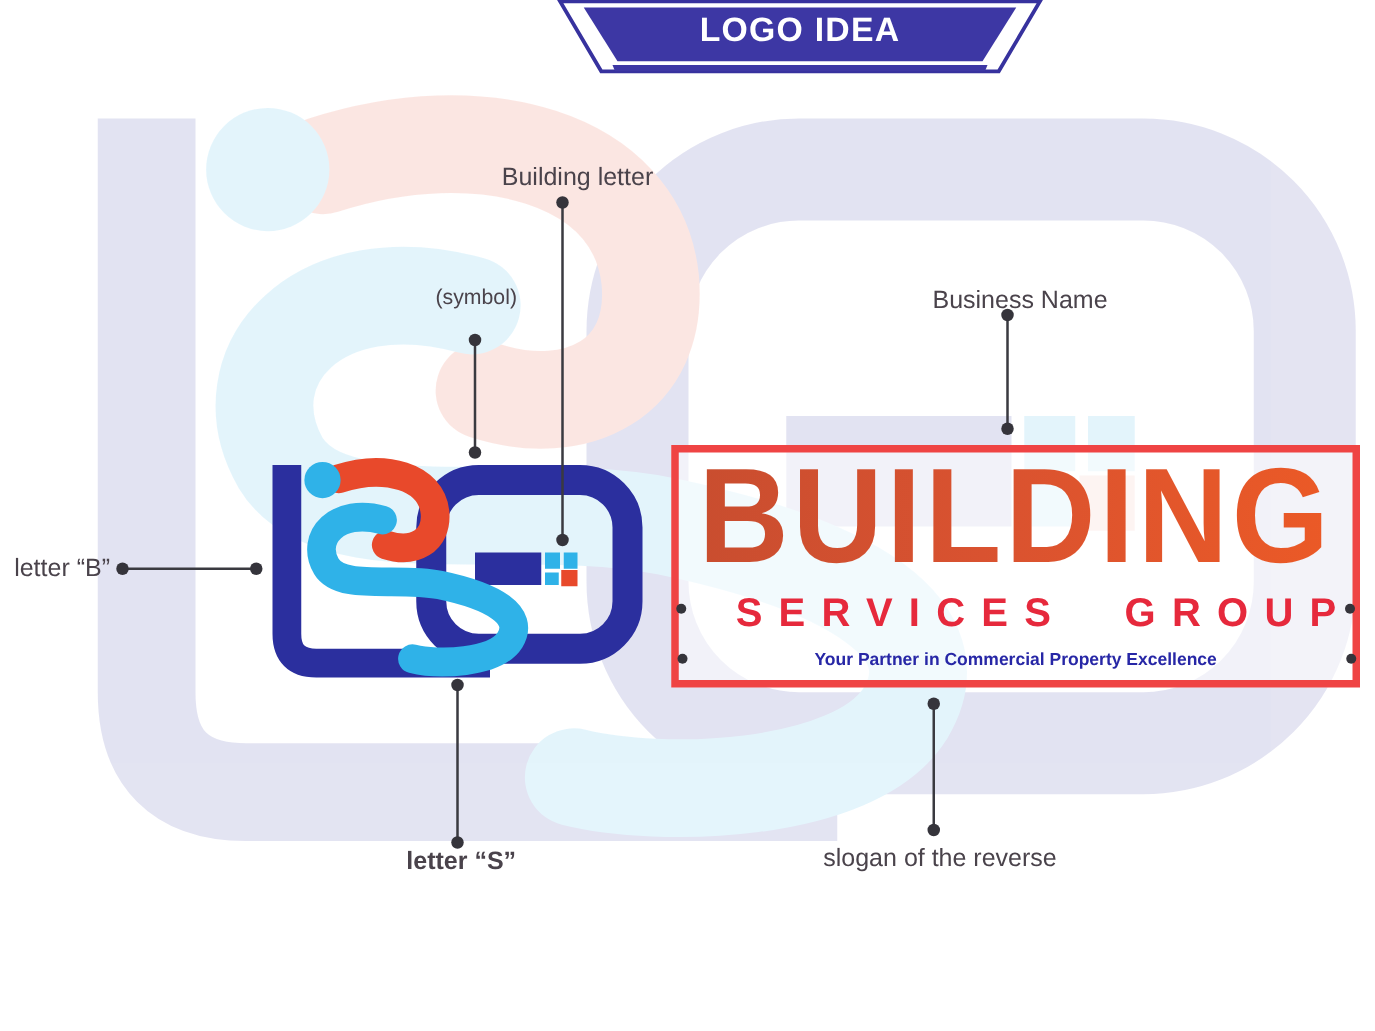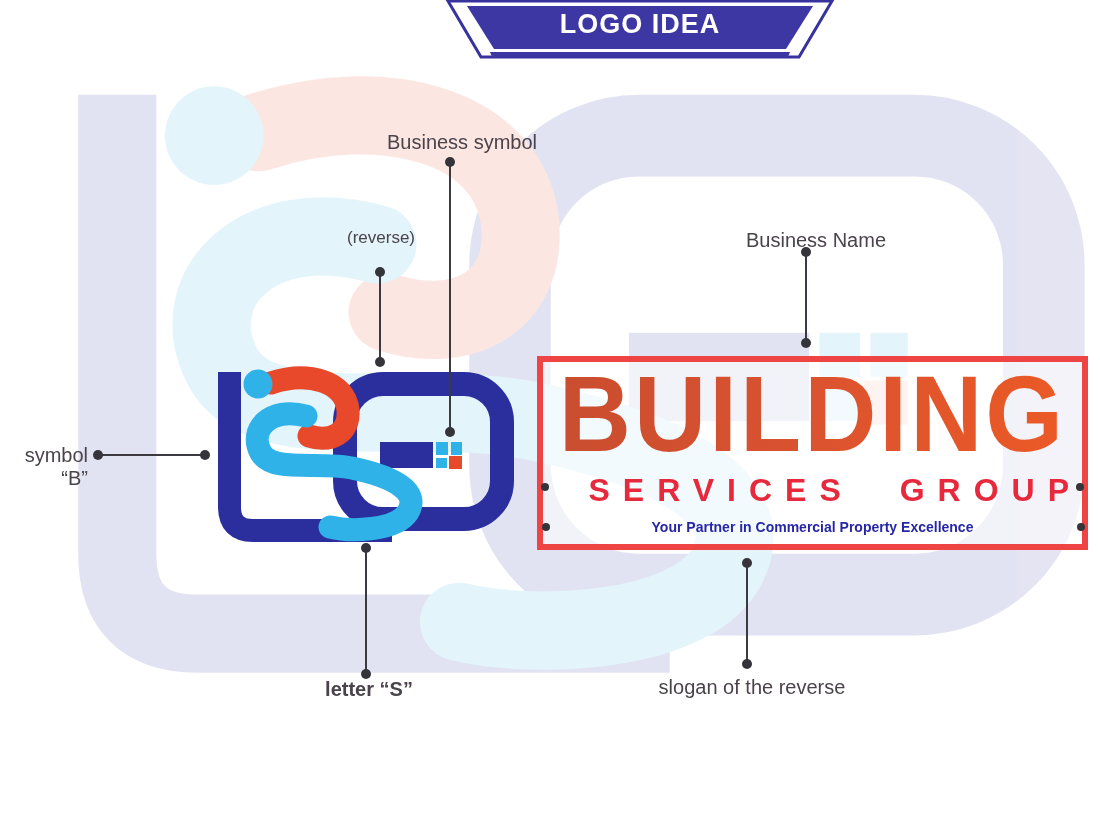--- a/index.html
+++ b/index.html
@@ -106,38 +106,38 @@
     <div class="wb-name">BUILDING</div>
     <div class="wb-sub">SERVICES GROUP</div>
     <div class="wb-slogan">Your Partner in Commercial Property Excellence</div>
   </div>
 
   <div class="dot-sm" style="left:541px;top:483px;"></div>
   <div class="dot-sm" style="left:1076px;top:483px;"></div>
   <div class="dot-sm" style="left:542px;top:523px;"></div>
   <div class="dot-sm" style="left:1077px;top:523px;"></div>
 
-  <div class="ann-label" style="left:350px;top:131px;width:224px;">Business symbol</div>
+  <div class="ann-label" style="left:350px;top:131px;width:224px;">Building letter</div>
   <div class="conn-v" style="left:449px;top:162px;height:270px;"></div>
   <div class="dot" style="left:445px;top:157px;"></div>
   <div class="dot" style="left:445px;top:427px;"></div>
 
   <div class="ann-label" style="left:301px;top:228px;width:160px;">
-    <div class="ann-sub">(reverse)</div>
+    <div class="ann-sub">(symbol)</div>
   </div>
   <div class="conn-v" style="left:379px;top:272px;height:90px;"></div>
   <div class="dot" style="left:375px;top:267px;"></div>
   <div class="dot" style="left:375px;top:357px;"></div>
 
   <div class="ann-label" style="left:706px;top:229px;width:220px;">Business Name</div>
   <div class="conn-v" style="left:805px;top:252px;height:91px;"></div>
   <div class="dot" style="left:801px;top:247px;"></div>
   <div class="dot" style="left:801px;top:338px;"></div>
 
-  <div class="ann-label" style="left:0px;top:444px;width:88px;text-align:right;">symbol “B”</div>
+  <div class="ann-label" style="left:0px;top:444px;width:88px;text-align:right;">letter “B”</div>
   <div class="conn-h" style="left:97px;top:454px;width:108px;"></div>
   <div class="dot" style="left:93px;top:450px;"></div>
   <div class="dot" style="left:200px;top:450px;"></div>
 
   <div class="ann-label" style="left:289px;top:678px;width:160px;font-weight:bold;">letter “S”</div>
   <div class="conn-v" style="left:365px;top:548px;height:126px;"></div>
   <div class="dot" style="left:361px;top:543px;"></div>
   <div class="dot" style="left:361px;top:669px;"></div>
 
   <div class="ann-label" style="left:622px;top:676px;width:260px;">slogan of the reverse</div>

